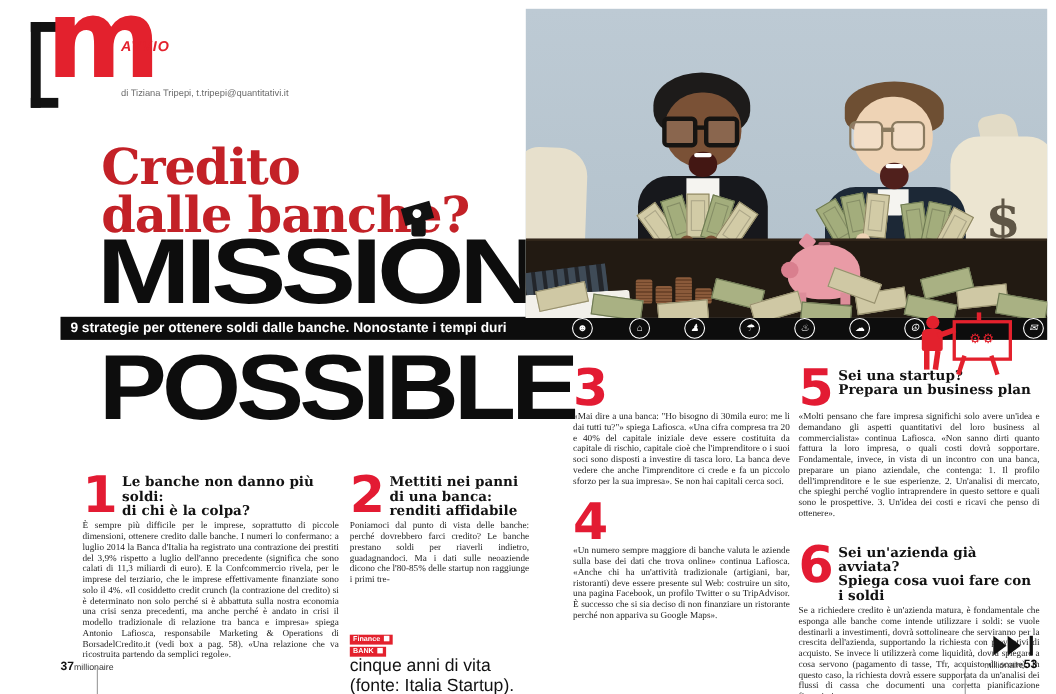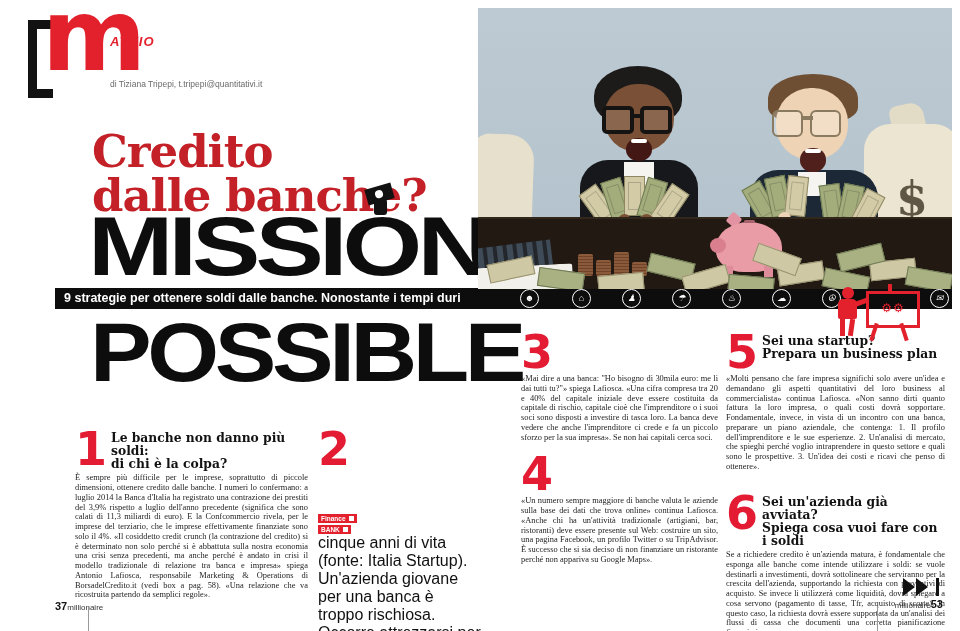--- a/index.html
+++ b/index.html
@@ -261,21 +261,25 @@
 di chi è la colpa?</h3>
       </div>
       <p class="ibody">È sempre più difficile per le imprese, soprattutto di piccole dimensioni, ottenere credito dalle banche. I numeri lo confermano: a luglio 2014 la Banca d'Italia ha registrato una contrazione dei prestiti del 3,9% rispetto a luglio dell'anno precedente (significa che sono calati di 11,3 miliardi di euro). E la Confcommercio rivela, per le imprese del terziario, che le imprese effettivamente finanziate sono solo il 4%. «Il cosiddetto credit crunch (la contrazione del credito) si è determinato non solo perché si è abbattuta sulla nostra economia una crisi senza precedenti, ma anche perché è andato in crisi il modello tradizionale di relazione tra banca e impresa» spiega Antonio Lafiosca, responsabile Marketing &amp; Operations di BorsadelCredito.it (vedi box a pag. 58). «Una relazione che va ricostruita partendo da semplici regole».</p>
     </section>
   </div>
 
   <div class="col col2">
     <section>
       <div class="ih">
         <span class="inum">2</span>
-      </div>
+        <h3 class="ititle pre">Mettiti nei panni
+di una banca:
+renditi affidabile</h3>
+      </div>
+      <p class="ibody">Poniamoci dal punto di vista delle banche: perché dovrebbero farci credito? Le banche prestano soldi per riaverli indietro, guadagnandoci. Ma i dati sulle neoaziende dicono che l'80-85% delle startup non raggiunge i primi tre-</p>
       <p class="ibody">
         <span class="bankicon">
           <span class="teller"></span></span>
         </p><div class="t-head"></div><div class="t-body"></div><div class="t-counter"></div><div class="t-slot"></div>
           <span class="tag">Finance</span>
           <span class="tag">BANK</span>
         
         <span>cinque anni di vita (fonte: Italia Startup). Un'azienda giovane per una banca è troppo rischiosa. Occorre attrezzarsi per rendersi affidabili.</span>
       <p></p>
     </section>

